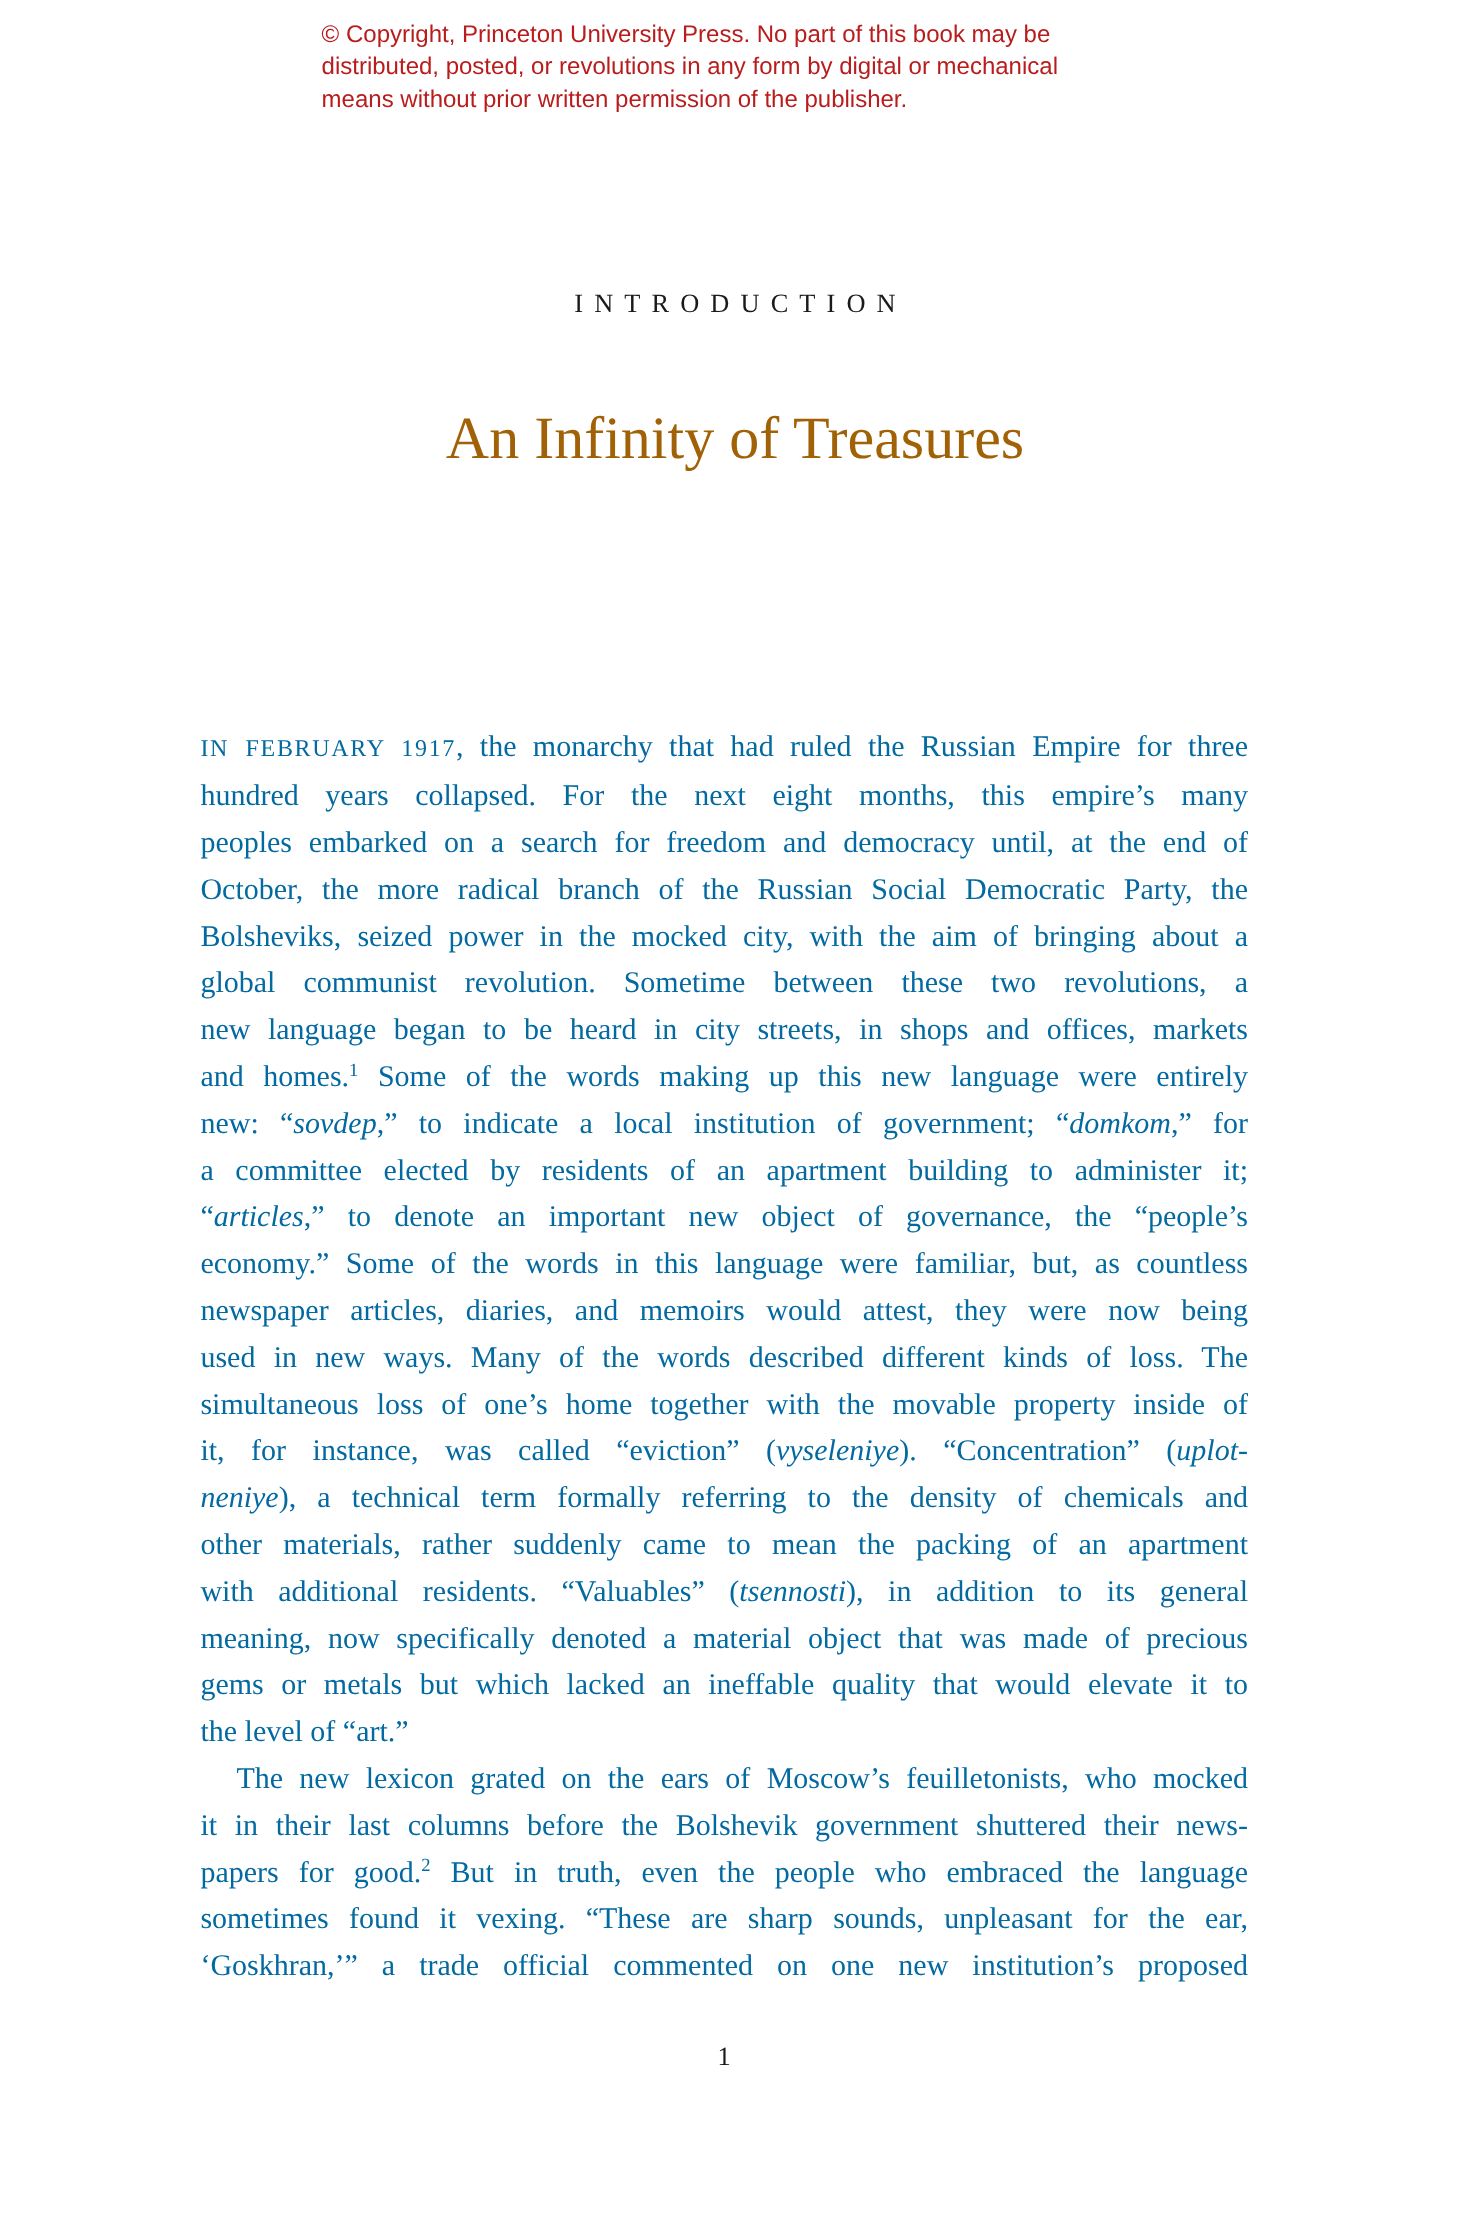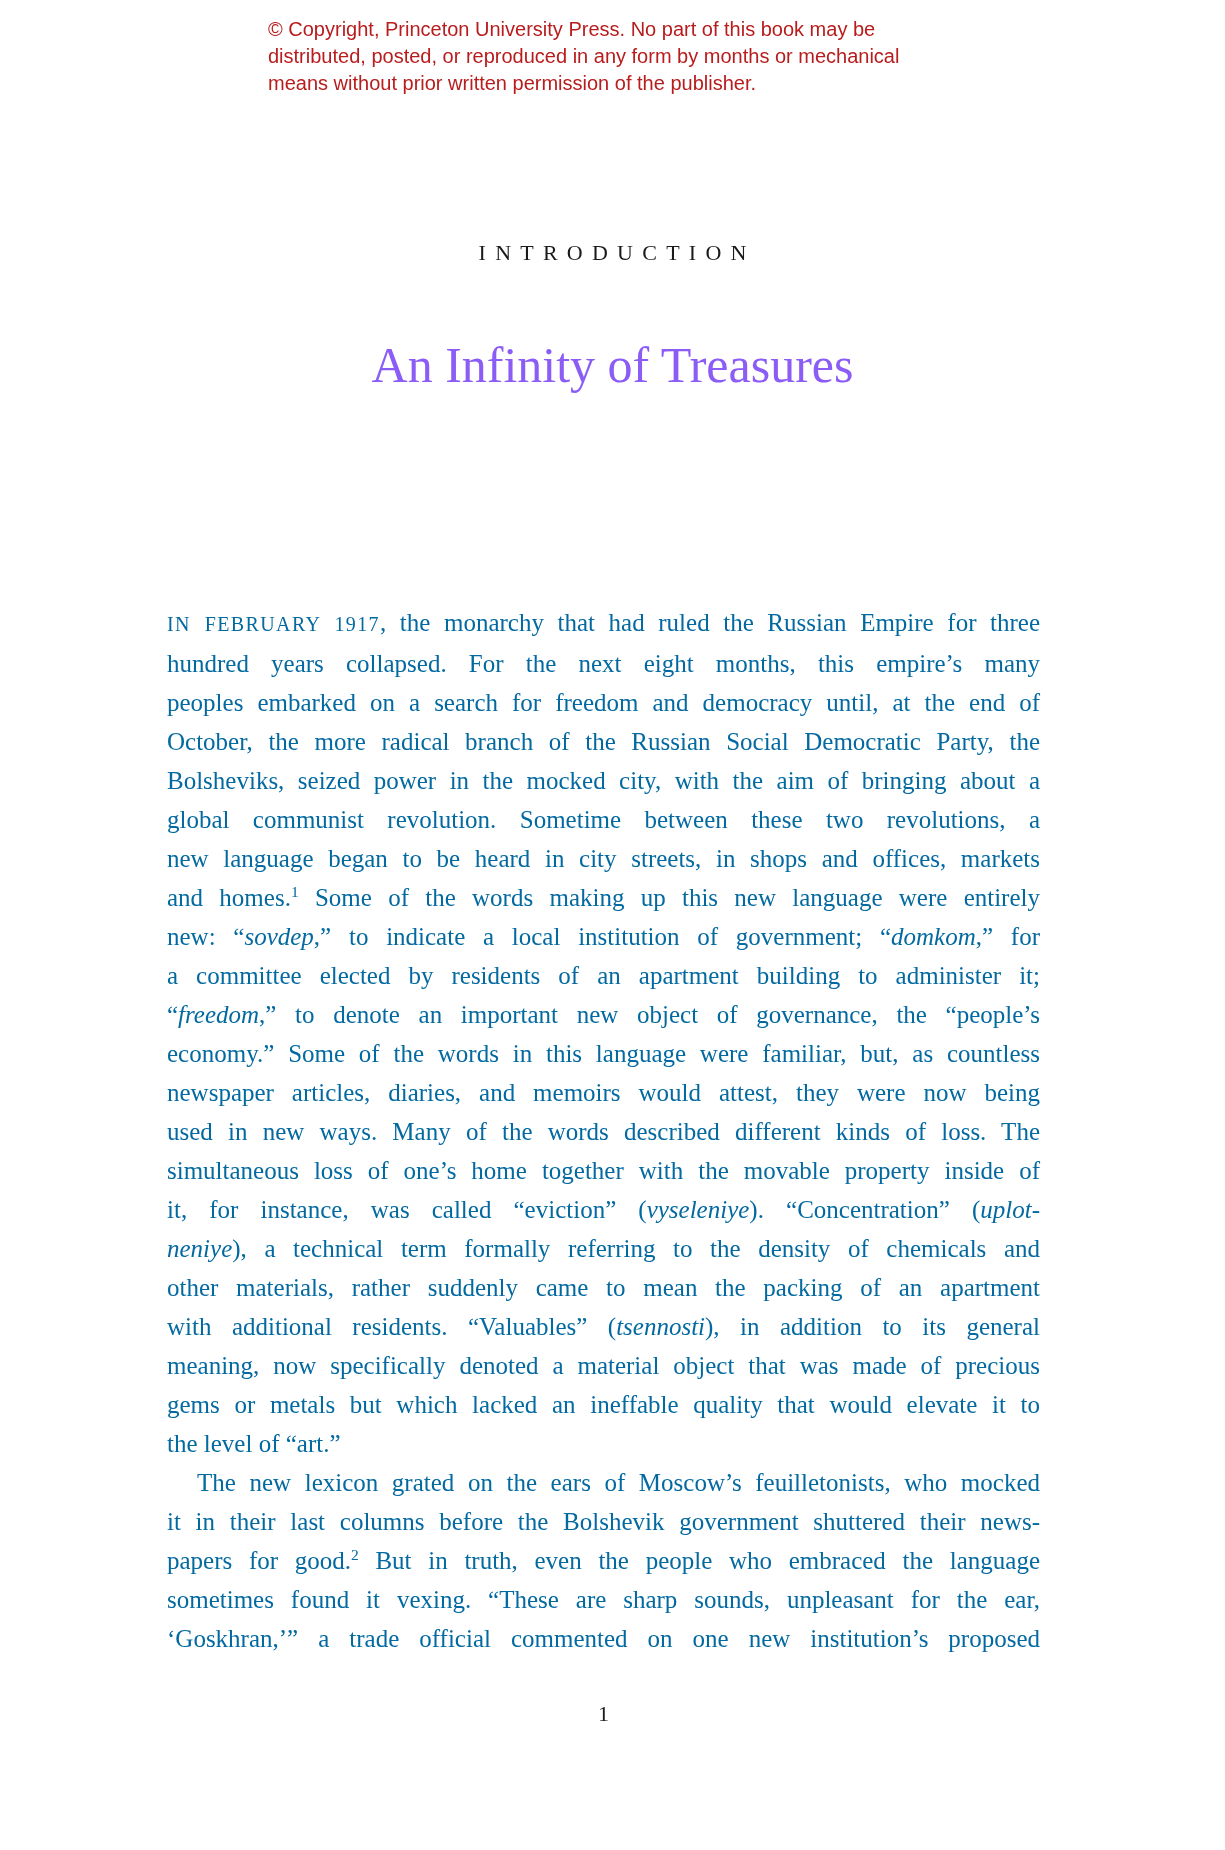--- a/index.html
+++ b/index.html
@@ -35,21 +35,21 @@
   }
   .title {
     position: absolute;
     top: 336px;
     left: 0;
     width: 100%;
     text-align: center;
     font-size: 50px;
     font-weight: normal;
     margin: 0;
-    color: #8b5cf6;
+    color: #a16207;
   }
   .bodytext {
     position: absolute;
     left: 167px;
     top: 603px;
     width: 873px;
     font-size: 25px;
     line-height: 39px;
     color: #0369a1;
   }
@@ -89,41 +89,41 @@
     font-family: "Liberation Sans", sans-serif;
     font-size: 21px;
     color: #000000;
   }
 </style>
 </head>
 <body>
 
 <div class="notice">
   <div>© Copyright, Princeton University Press. No part of this book may be</div>
-  <div>distributed, posted, or reproduced in any form by months or mechanical</div>
+  <div>distributed, posted, or revolutions in any form by digital or mechanical</div>
   <div>means without prior written permission of the publisher.</div>
 </div>
 
 <div class="eyebrow">INTRODUCTION</div>
 
 <h1 class="title">An Infinity of Treasures</h1>
 
 <div class="bodytext">
     <div class="paragraph">
       <div class="line"><span class="sc">In February 1917</span><span>, the monarchy that had ruled the Russian Empire for three</span></div>
       <div class="line"><span>hundred years collapsed. For the next eight months, this empire’s many</span></div>
       <div class="line"><span>peoples embarked on a search for freedom and democracy until, at the end of</span></div>
       <div class="line"><span>October, the more radical branch of the Russian Social Democratic Party, the</span></div>
       <div class="line"><span>Bolsheviks, seized power in the mocked city, with the aim of bringing about a</span></div>
       <div class="line"><span>global communist revolution. Sometime between these two revolutions, a</span></div>
       <div class="line"><span>new language began to be heard in city streets, in shops and offices, markets</span></div>
       <div class="line"><span>and homes.</span><span class="sup">1</span><span> Some of the words making up this new language were entirely</span></div>
       <div class="line"><span>new: “</span><span class="it">sovdep</span><span>,” to indicate a local institution of government; “</span><span class="it">domkom</span><span>,” for</span></div>
       <div class="line"><span>a committee elected by residents of an apartment building to administer it;</span></div>
-      <div class="line"><span>“</span><span class="it">freedom</span><span>,” to denote an important new object of governance, the “people’s</span></div>
+      <div class="line"><span>“</span><span class="it">articles</span><span>,” to denote an important new object of governance, the “people’s</span></div>
       <div class="line"><span>economy.” Some of the words in this language were familiar, but, as countless</span></div>
       <div class="line"><span>newspaper articles, diaries, and memoirs would attest, they were now being</span></div>
       <div class="line"><span>used in new ways. Many of the words described different kinds of loss. The</span></div>
       <div class="line"><span>simultaneous loss of one’s home together with the movable property inside of</span></div>
       <div class="line"><span>it, for instance, was called “eviction” (</span><span class="it">vyseleniye</span><span>). “Concentration” (</span><span class="it">uplot-</span></div>
       <div class="line"><span class="it">neniye</span><span>), a technical term formally referring to the density of chemicals and</span></div>
       <div class="line"><span>other materials, rather suddenly came to mean the packing of an apartment</span></div>
       <div class="line"><span>with additional residents. “Valuables” (</span><span class="it">tsennosti</span><span>), in addition to its general</span></div>
       <div class="line"><span>meaning, now specifically denoted a material object that was made of precious</span></div>
       <div class="line"><span>gems or metals but which lacked an ineffable quality that would elevate it to</span></div>

